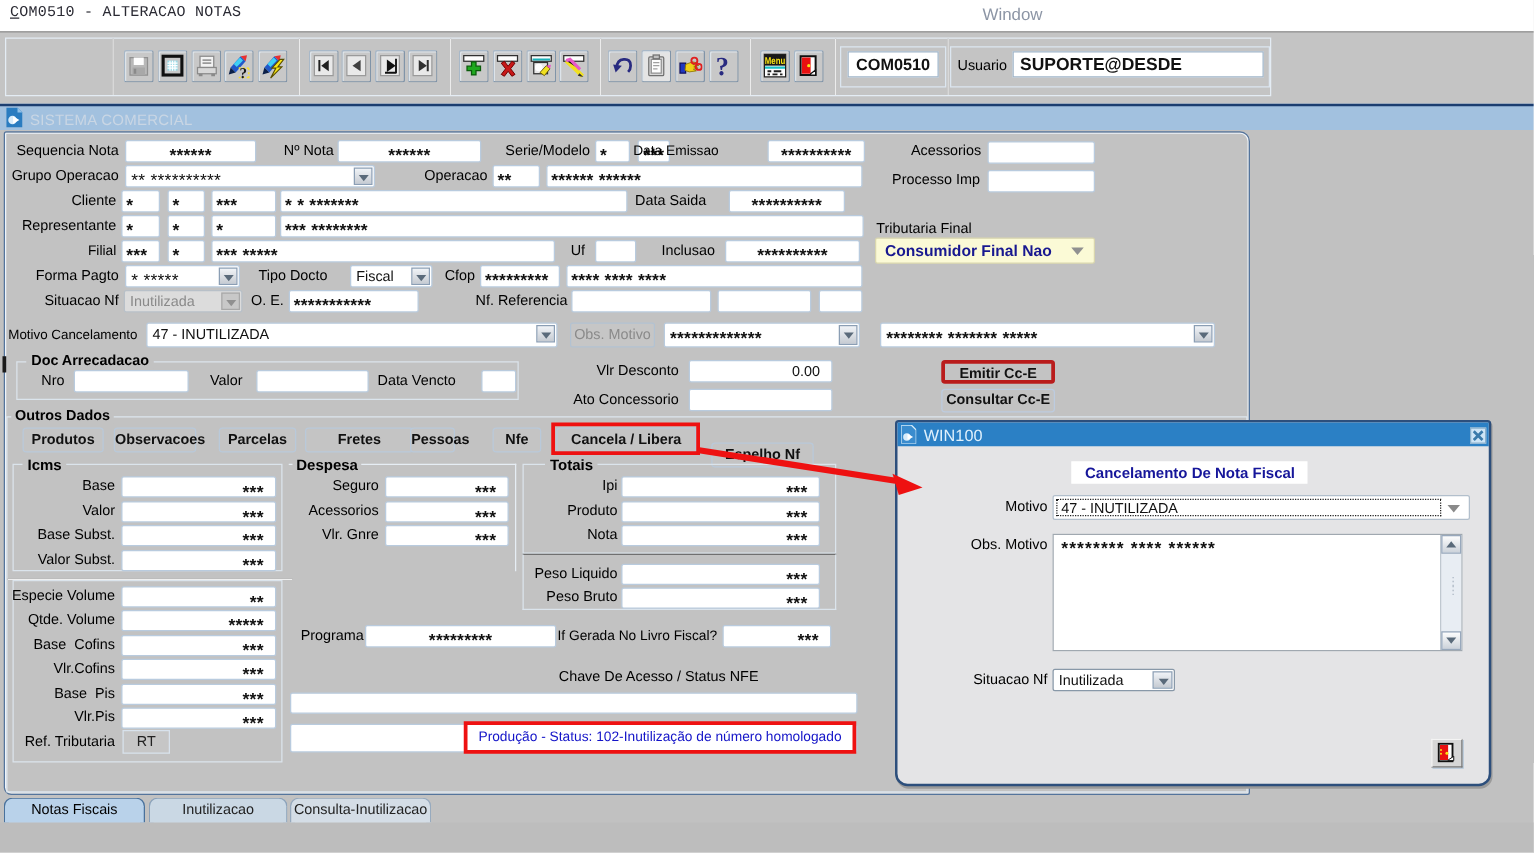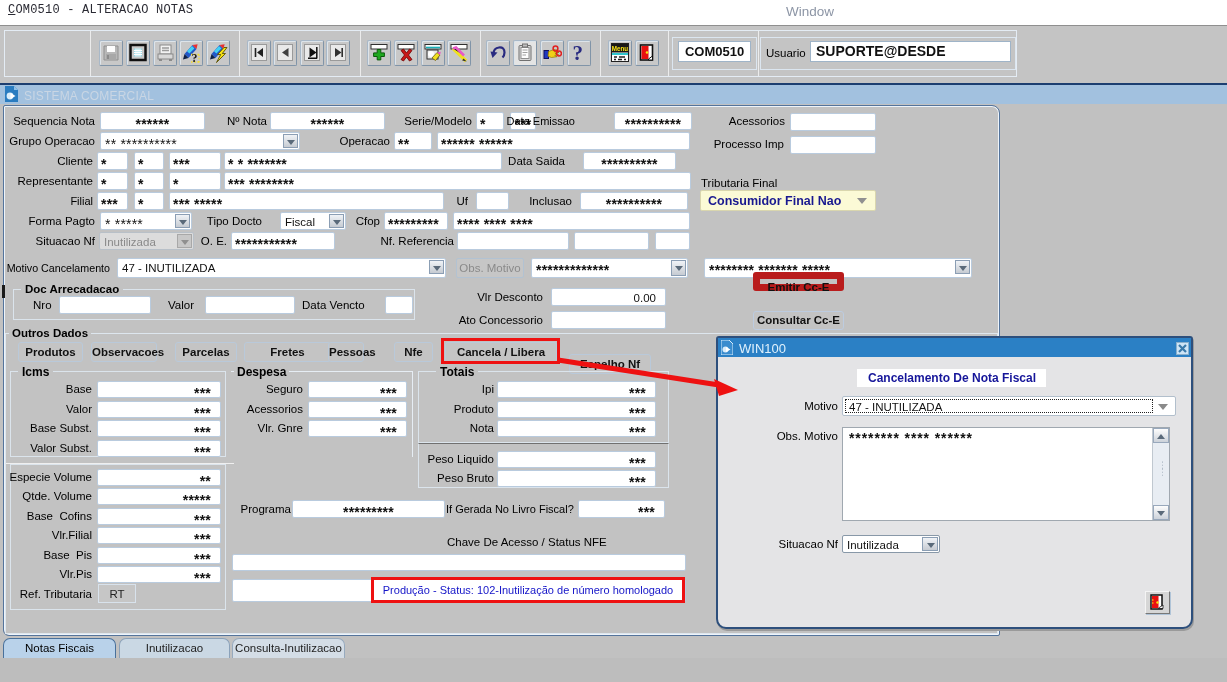--- a/index.html
+++ b/index.html
@@ -269,21 +269,21 @@
 <div class="lbl" style="left:33px;top:299px;font-size:11.5px;color:#000;">Nro</div>
 <div class="fld " style="left:59px;top:296px;width:92px;height:18px;"></div>
 <div class="lbl" style="left:168px;top:299px;font-size:11.5px;color:#000;">Valor</div>
 <div class="fld " style="left:205px;top:296px;width:90px;height:18px;"></div>
 <div class="lbl" style="left:302px;top:299px;font-size:11.5px;color:#000;">Data Vencto</div>
 <div class="fld " style="left:385px;top:296px;width:28px;height:18px;"></div>
 <div class="lbl" style="right:684px;top:291px;font-size:11.5px;">Vlr Desconto</div>
 <div class="fld rgt" style="left:551px;top:288px;width:115px;height:18px;font-weight:normal;font-size:11.5px;">0.00</div>
 <div class="lbl" style="right:684px;top:314px;font-size:11.5px;">Ato Concessorio</div>
 <div class="fld " style="left:551px;top:311px;width:115px;height:18px;"></div>
-<div class="abs" style="left:753px;top:272px;width:91px;height:19px;background:#c3c3c3;border:7px solid #b91c1c;border-radius:3px;font-size:11.5px;font-weight:bold;color:#111;text-align:center;line-height:17px;">Emitir Cc-E</div>
+<div class="abs" style="left:753px;top:288px;width:91px;height:19px;background:#c3c3c3;border:3px solid #b91c1c;border-radius:3px;font-size:11.5px;font-weight:bold;color:#111;text-align:center;line-height:17px;">Emitir Cc-E</div>
 <div class="abs" style="left:753px;top:311px;width:91px;height:19px;background:#c3c3c3;border:1px solid #bdcce0;border-radius:3px;font-size:11.5px;font-weight:bold;color:#111;text-align:center;line-height:17px;">Consultar Cc-E</div>
 <div class="gbox" style="left:5px;top:333px;width:993px;height:301px;border-color:#dde6ee;"></div>
 <div class="abs" style="left:9px;top:327px;background:#c2c2c2;padding:0 3px;font-size:11.5px;font-weight:bold;">Outros Dados</div>
 <div class="btn" style="left:18px;top:342px;width:65px;height:20px;line-height:19px;">Produtos</div>
 <div class="btn" style="left:91px;top:342px;width:66px;height:20px;line-height:19px;">Observacoes</div>
 <div class="btn" style="left:175px;top:342px;width:62px;height:20px;line-height:19px;">Parcelas</div>
 <div class="btn" style="left:244px;top:342px;width:87px;height:20px;line-height:19px;">Fretes</div>
 <div class="btn" style="left:328px;top:342px;width:36px;height:20px;line-height:19px;text-align:center;">Pessoas</div>
 <div class="btn" style="left:394px;top:342px;width:39px;height:20px;line-height:19px;">Nfe</div>
 <div class="btn" style="left:445px;top:342px;width:112px;height:20px;line-height:19px;">Cancela / Libera</div>
@@ -299,21 +299,21 @@
 <div class="lbl" style="right:1135px;top:441.5px;font-size:11.5px;">Valor Subst.</div>
 <div class="fld rgt" style="left:97px;top:439.5px;width:124px;height:17px;"><span class="ast">***</span></div>
 <div class="gbox" style="left:10px;top:464px;width:216px;height:146px;"></div>
 <div class="abs" style="left:6px;top:463px;width:228px;height:1px;background:#6a6a6a;border-bottom:1px solid #efefef;"></div>
 <div class="lbl" style="right:1135px;top:470.5px;font-size:11.5px;">Especie Volume</div>
 <div class="fld rgt" style="left:97px;top:468.5px;width:124px;height:17px;"><span class="ast">**</span></div>
 <div class="lbl" style="right:1135px;top:490px;font-size:11.5px;">Qtde. Volume</div>
 <div class="fld rgt" style="left:97px;top:488px;width:124px;height:17px;"><span class="ast">*****</span></div>
 <div class="lbl" style="right:1135px;top:509.5px;font-size:11.5px;text-align:center;">Base&nbsp; Cofins</div>
 <div class="fld rgt" style="left:97px;top:507.5px;width:124px;height:17px;"><span class="ast">***</span></div>
-<div class="lbl" style="right:1135px;top:529px;font-size:11.5px;">Vlr.Filial</div>
+<div class="lbl" style="right:1135px;top:529px;font-size:11.5px;">Vlr.Cofins</div>
 <div class="fld rgt" style="left:97px;top:527px;width:124px;height:17px;"><span class="ast">***</span></div>
 <div class="lbl" style="right:1135px;top:548.5px;font-size:11.5px;">Base&nbsp; Pis</div>
 <div class="fld rgt" style="left:97px;top:546.5px;width:124px;height:17px;"><span class="ast">***</span></div>
 <div class="lbl" style="right:1135px;top:568px;font-size:11.5px;">Vlr.Pis</div>
 <div class="fld rgt" style="left:97px;top:566px;width:124px;height:17px;"><span class="ast">***</span></div>
 <div class="lbl" style="right:1135px;top:588px;font-size:11.5px;">Ref. Tributaria</div>
 <div class="abs" style="left:98px;top:584px;width:38px;height:19px;background:#c6c6c6;border:1px solid #d8e2ec;font-size:11.5px;text-align:center;line-height:18px;color:#222;">RT</div>
 <div class="gline" style="left:231px;top:371px;width:182px;height:1px;"></div>
 <div class="gline" style="left:412px;top:371px;width:1px;height:86px;"></div>
 <div class="abs" style="left:234px;top:365px;background:#c2c2c2;padding:0 3px;font-size:12px;font-weight:bold;">Despesa</div>

